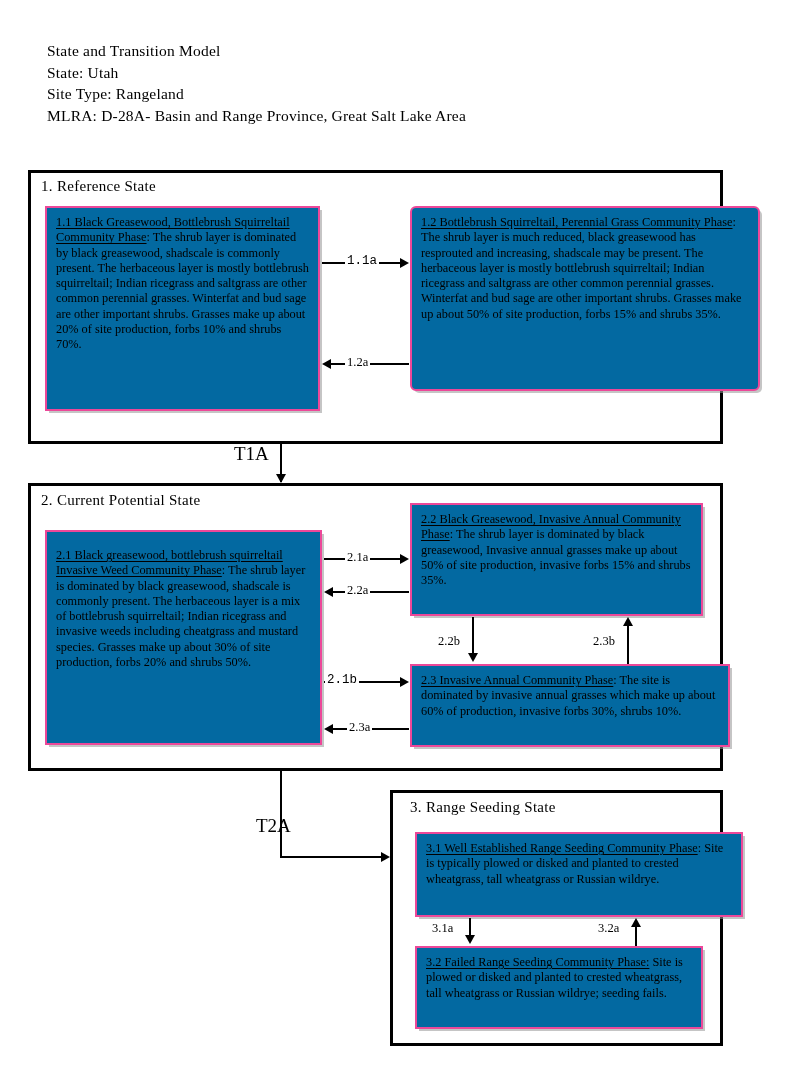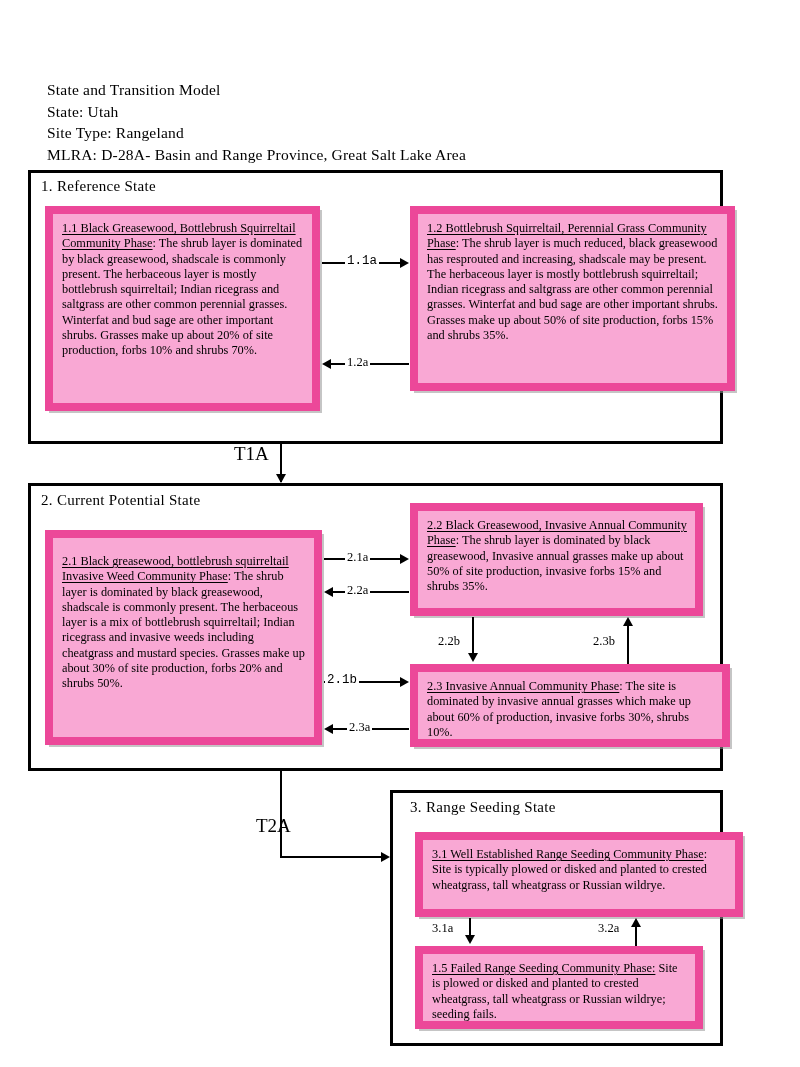--- a/index.html
+++ b/index.html
@@ -23,21 +23,20 @@
     width: 800px;
     height: 1067px;
   }
 
   
   .header {
     position: absolute;
     left: 47px;
     top: 40px;
     width: 700px;
-    margin-top: 39px;
   }
   .header .hline {
     font-size: 15.5px;
     line-height: 21.5px;
     letter-spacing: 0.2px;
     white-space: nowrap;
   }
 
   
   .state-box {
@@ -49,22 +48,22 @@
   .state-title {
     position: absolute;
     font-size: 15px;
     letter-spacing: 0.3px;
     white-space: nowrap;
   }
 
   
   .phase-box {
     position: absolute;
-    border: 8px solid #ec4899;
-    background: #f9a8d4;
+    border: 2px solid #ec4899;
+    background: #0369a1;
     box-sizing: border-box;
     padding: 7px 8px 6px 9px;
     box-shadow: 3px 3px 0 -1px rgba(150,150,150,0.55);
   }
   .phase-text {
     font-size: 12.3px;
     line-height: 15.3px;
     text-align: left;
   }
   .phase-text .ttl {
@@ -133,21 +132,21 @@
   <div class="state-box" style="left:28px; top:170px; width:695px; height:274px;">
   </div>
   <div class="state-title" style="left:41px; top:178px;">1. Reference  State</div>
 
   <div class="phase-box" style="left:45px; top:206px; width:275px; height:205px;">
     <div class="phase-text">
       <span class="ttl">1.1 Black Greasewood,  Bottlebrush Squirreltail  Community  Phase</span><span>: The shrub layer is dominated by black greasewood, shadscale is commonly present.  The herbaceous layer is mostly bottlebrush squirreltail;  Indian ricegrass and saltgrass are other common  perennial grasses. Winterfat and bud sage are other important shrubs. Grasses make up about 20%  of site production, forbs 10%  and shrubs 70%.</span>
     </div>
   </div>
 
-  <div class="phase-box" style="left:410px; top:206px; width:325px; height:185px;">
+  <div class="phase-box" style="left:410px; top:206px; width:350px; height:185px;border-radius:6px;">
     <div class="phase-text">
       <span class="ttl">1.2 Bottlebrush Squirreltail,  Perennial  Grass Community  Phase</span><span>: The shrub layer is much reduced, black greasewood has resprouted and increasing, shadscale may be present. The herbaceous layer is mostly bottlebrush squirreltail;  Indian ricegrass and saltgrass are other common  perennial grasses. Winterfat and bud sage are other important shrubs.  Grasses make up about 50% of site production, forbs 15%  and shrubs 35%.</span>
     </div>
   </div>
 
   <div class="hline-seg" style="left:322px; top:262px; width:78px;"></div>
   <div class="arrow-r" style="left:400px; top:258px;"></div>
   <div class="conn-label" style="left:345px; top:254px;font-family:Liberation Mono, monospace;">1.1a</div>
 
   <div class="hline-seg" style="left:331px; top:363px; width:78px;"></div>
@@ -214,21 +213,21 @@
   <div class="state-title" style="left:410px; top:799px;">3. Range  Seeding  State</div>
 
   <div class="phase-box" style="left:415px; top:832px; width:328px; height:85px;">
     <div class="phase-text">
       <span class="ttl">3.1 Well Established Range Seeding Community  Phase</span><span>: Site is typically plowed or disked and planted to crested wheatgrass, tall wheatgrass or Russian wildrye.</span>
     </div>
   </div>
 
   <div class="phase-box" style="left:415px; top:946px; width:288px; height:83px;">
     <div class="phase-text">
-      <span class="ttl">1.5 Failed Range Seeding Community Phase:</span><span> Site is plowed or disked and planted to crested wheatgrass, tall wheatgrass or Russian wildrye;  seeding fails.</span>
+      <span class="ttl">3.2 Failed Range Seeding Community Phase:</span><span> Site is plowed or disked and planted to crested wheatgrass, tall wheatgrass or Russian wildrye;  seeding fails.</span>
     </div>
   </div>
 
   <div class="vline-seg" style="left:469px; top:918px; width:2px; height:20px;"></div>
   <div class="arrow-d" style="left:465px; top:935px;"></div>
   <div class="conn-label" style="left:430px; top:921px;">3.1a</div>
 
   <div class="vline-seg" style="left:635px; top:925px; width:2px; height:21px;"></div>
   <div class="arrow-u" style="left:631px; top:918px;"></div>
   <div class="conn-label" style="left:596px; top:921px;">3.2a</div>

